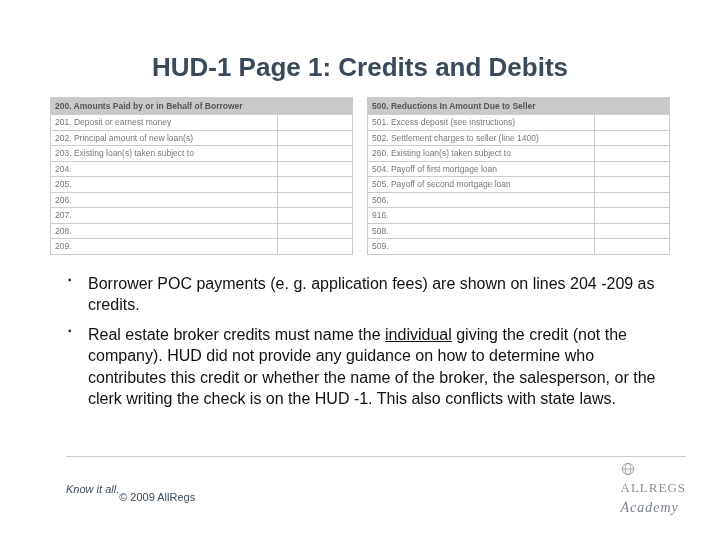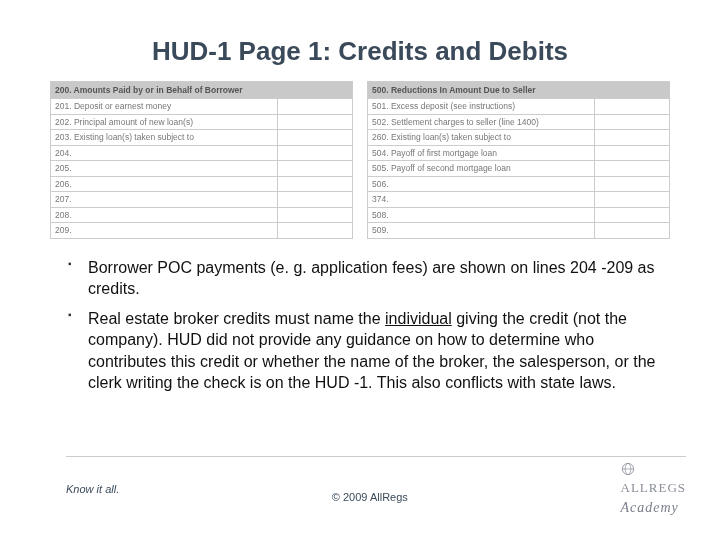--- a/index.html
+++ b/index.html
@@ -7,21 +7,21 @@
     width: 720px;
     height: 540px;
     font-family: Arial, Helvetica, sans-serif;
     background: #fff;
     color: #222;
     position: relative;
   }
   .slide {
     width: 100%;
     height: 100%;
-    padding: 36px 50px 0 50px;
+    padding: 52px 50px 0 50px;
   }
   .title {
     font-size: 26px;
     font-weight: bold;
     color: #3b4a5a;
     text-align: center;
     margin-bottom: 14px;
   }
   .tables {
     display: flex;
@@ -87,21 +87,21 @@
   }
   .footer-rule {
     position: absolute;
     left: 50px;
     right: 50px;
     top: -6px;
     height: 1px;
     background: #ccc;
   }
   .know { font-style: italic; color: #3b4a5a; }
-  .copy { color: #3b4a5a; flex:1; text-align:center;margin-top:16px; }
+  .copy { color: #3b4a5a; flex:1; text-align:left;margin-top:16px; }
   .logo {
     display: flex;
     align-items: baseline;
     gap: 4px;
     color: #8a8f99;
     font-size: 13px;
     letter-spacing: 1px;
     flex-direction: column;
   }
   .logo .a1 { font-family: Georgia, serif; font-variant: small-caps; }
@@ -190,21 +190,21 @@
           </tr>
           <tr>
             <td class="num-col">505. Payoff of second mortgage loan</td>
             <td class="val-col"></td>
           </tr>
           <tr>
             <td class="num-col">506.</td>
             <td class="val-col"></td>
           </tr>
           <tr>
-            <td class="num-col">374.</td>
+            <td class="num-col">916.</td>
             <td class="val-col"></td>
           </tr>
           <tr>
             <td class="num-col">508.</td>
             <td class="val-col"></td>
           </tr>
           <tr>
             <td class="num-col">509.</td>
             <td class="val-col"></td>
           </tr>

